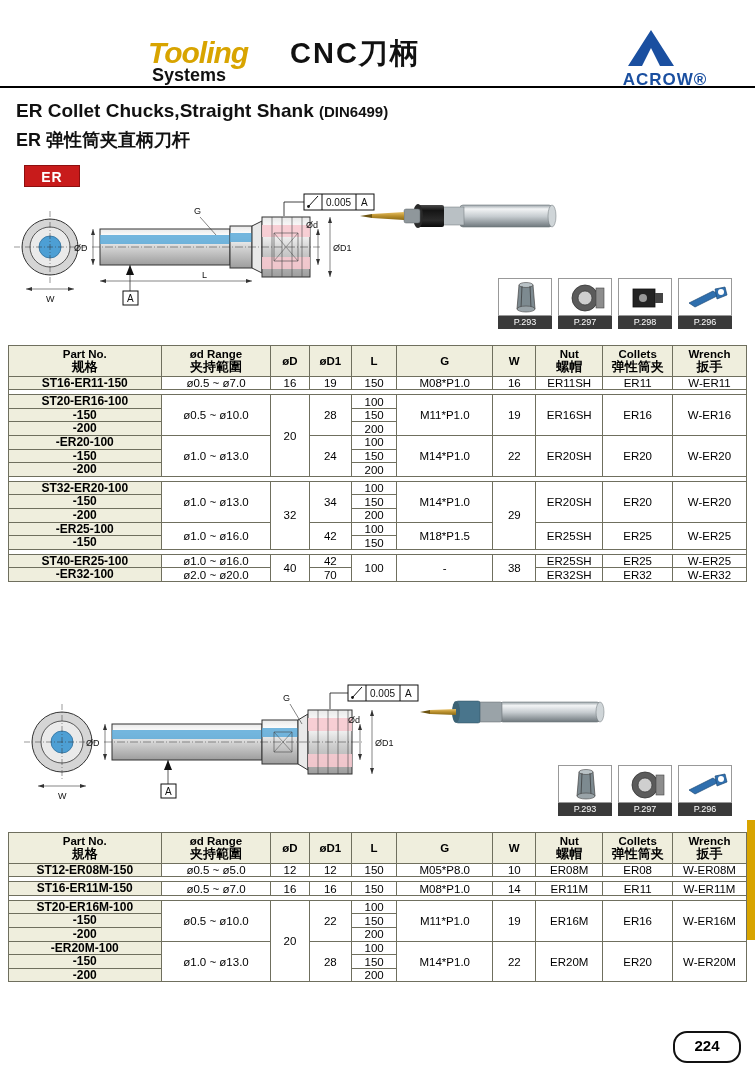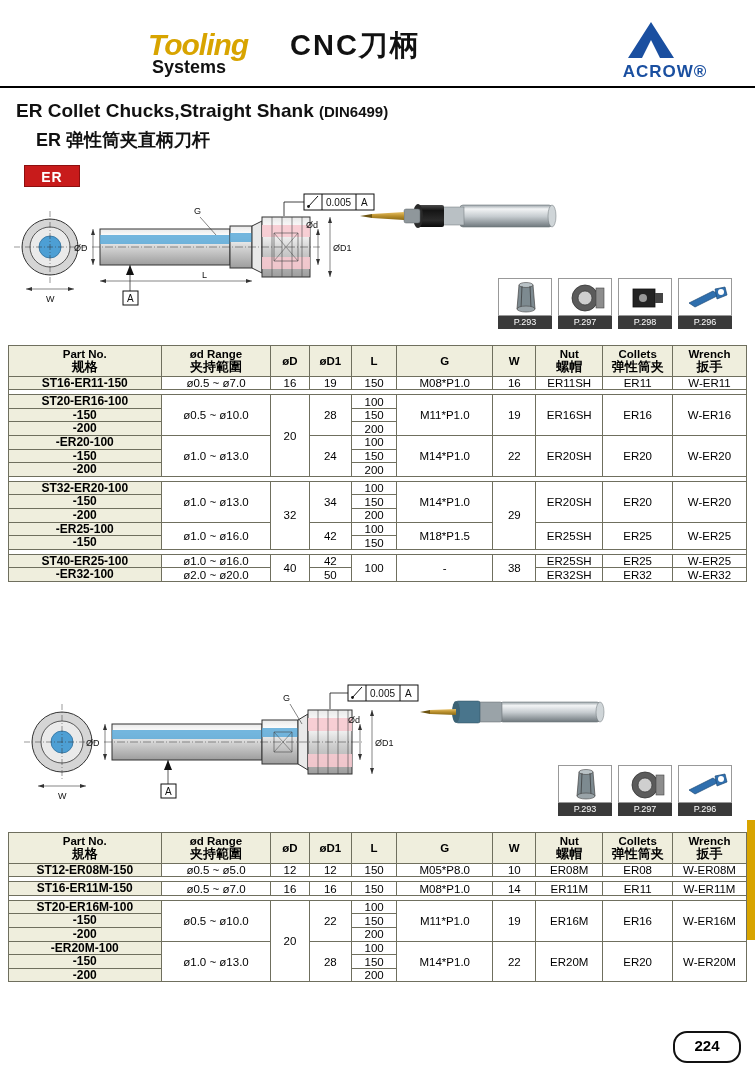--- a/index.html
+++ b/index.html
@@ -8,21 +8,21 @@
     width:755px; height:1077px;
     font-family:"Liberation Sans", sans-serif;
     background:#ffffff;
     color:#000;
     position:relative;
     overflow:hidden;
   }
   .page { position:relative; width:755px; height:1077px; }
 
   
-  .header { position:absolute; left:0; top:2px; width:755px; height:68px; }
+  .header { position:absolute; left:0; top:10px; width:755px; height:68px; }
   .hdr-tooling {
     position:absolute; left:148px; top:26px;
     font-size:30px; font-weight:bold; font-style:italic;
     color:#d8a400; letter-spacing:-1px;
     font-family:"Liberation Sans", sans-serif;
   }
   .hdr-systems {
     position:absolute; left:152px; top:55px;
     font-size:18px; font-weight:bold; color:#111;
   }
@@ -46,21 +46,21 @@
   .hdr-rule { position:absolute; left:0; top:86px; width:755px; height:2px; background:#000; }
 
   
   .title-en {
     position:absolute; left:16px; top:100px;
     font-size:19px; font-weight:bold; color:#111;
   }
   .title-en .din { font-size:15px; font-weight:bold; }
   .title-cn {
     position:absolute; left:16px; top:128px;
-    font-size:18px; font-weight:bold; color:#111;margin-left:20px;
+    font-size:18px; font-weight:bold; color:#111;
   }
   .er-badge {
     position:absolute; left:24px; top:165px;
     width:56px; height:22px; background:#c81b1b; border:1px solid #8d0f0f;
     color:#fff; font-size:14px; font-weight:bold; text-align:center; line-height:22px;
     letter-spacing:1px;
   }
 
   
   .draw { position:absolute; }
@@ -448,21 +448,21 @@
         <td class="val" rowspan="2">100</td>
         <td class="val" rowspan="2">-</td>
         <td class="val" rowspan="2">38</td>
         <td class="val">ER25SH</td>
         <td class="val">ER25</td>
         <td class="val">W-ER25</td>
       </tr>
       <tr>
         <td class="part">-ER32-100</td>
         <td class="val">ø2.0 ~ ø20.0</td>
-        <td class="val">50</td>
+        <td class="val">70</td>
         <td class="val">ER32SH</td>
         <td class="val">ER32</td>
         <td class="val">W-ER32</td>
       </tr>
     </tbody>
   </table>
 
   <div class="draw" style="left:0px; top:680px;">
     <svg width="755" height="150" viewBox="0 0 755 150">
 

